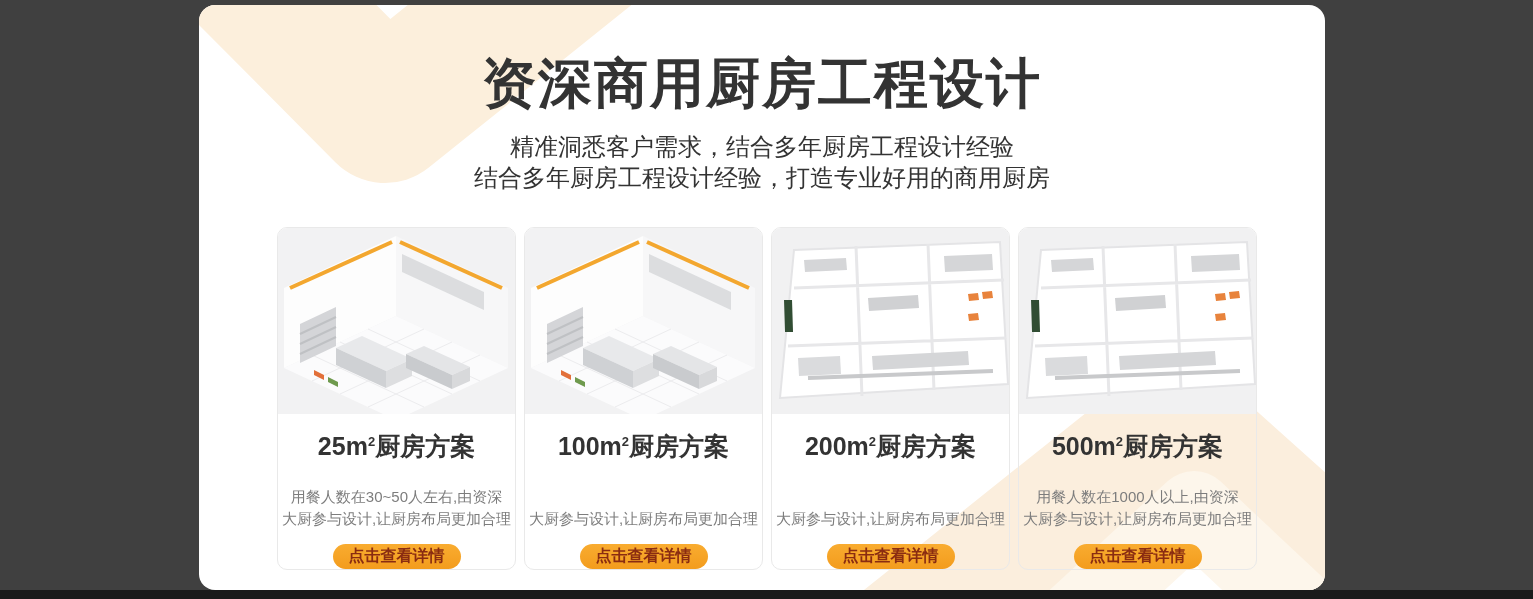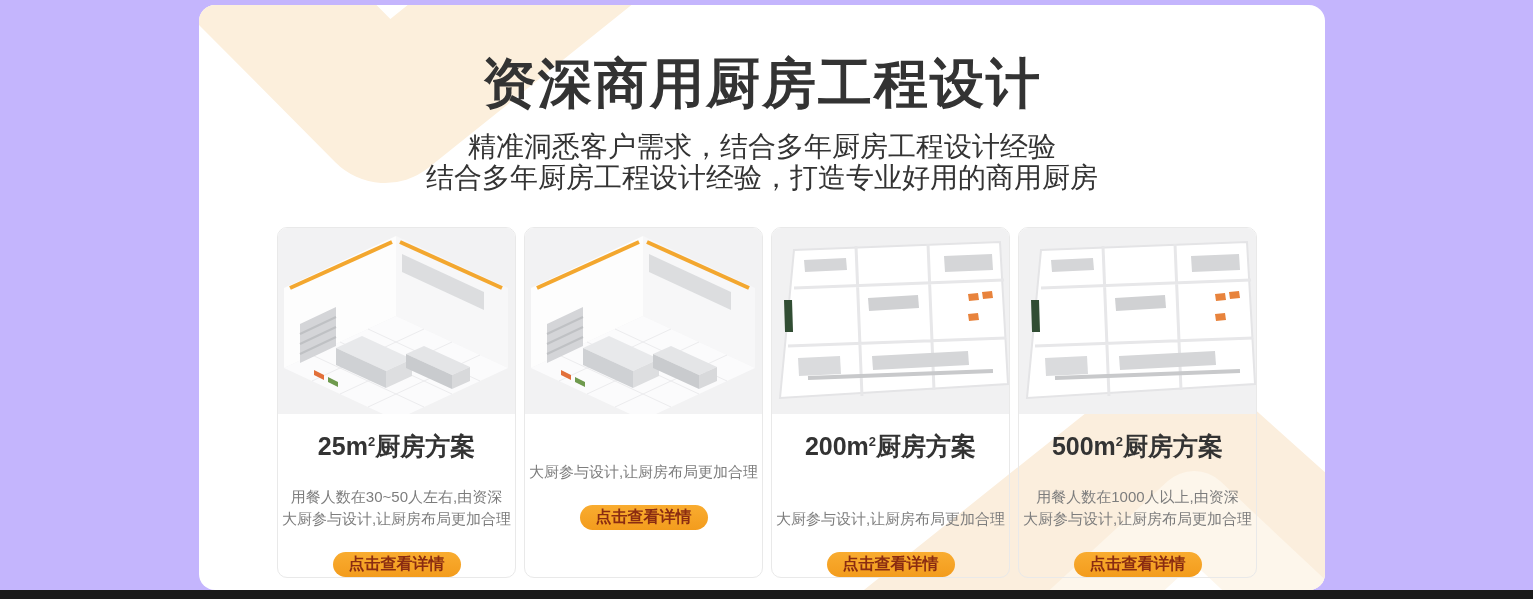--- a/index.html
+++ b/index.html
@@ -1,38 +1,38 @@
 <!DOCTYPE html>
 <html><head>
 <meta charset="utf-8">
 <style>
   * { margin:0; padding:0; box-sizing:border-box; }
   html,body { background:#262626; }
   body { font-family:"Liberation Sans","DejaVu Sans",sans-serif; }
 
   .stage{
     position:relative; width:1533px; height:599px;
-    background:#c4b5fd; overflow:hidden;
+    background:#404040; overflow:hidden;
   }
   .bottom-strip{
     position:absolute; left:0; right:0; bottom:0; height:9px;
     background:#1a1a1a;
   }
   .panel{
     position:absolute; left:199px; top:5px; width:1126px; height:585px;
     background:#ffffff; border-radius:16px; overflow:hidden;
   }
   .deco{ position:absolute; left:0; top:0; width:1126px; height:585px; pointer-events:none; }
 
   .header{ position:absolute; left:0; top:48px; width:100%; text-align:center; }
   .page-title{
     font-size:54px; font-weight:800; color:#333333; letter-spacing:2px;
     line-height:60px;
   }
-  .subtitle{ margin-top:18px; font-size:28px; color:#333333; line-height:31px; }
+  .subtitle{ margin-top:18px; font-size:24px; color:#333333; line-height:31px; }
 
   .cards{
     position:absolute; left:78px; top:222px; width:980px; height:338px;
     display:grid; grid-template-columns:repeat(4,1fr); grid-gap:8px;
   }
   .card{
     position:relative; border:1px solid #e9e9e9; border-radius:10px;
     background:transparent; display:flex; flex-direction:column; align-items:center;
   }
   .card-image{
@@ -41,21 +41,21 @@
   }
   .card-image svg{ display:block; width:100%; height:100%; }
   .card-title{
     margin-top:13px; font-size:25px; font-weight:bold; color:#333333; line-height:30px;
   }
   .card-title sup{ font-size:13px; font-weight:bold; }
   .card-desc{
     margin-top:25px; font-size:15px; color:#7d7d7d; text-align:center; line-height:22px;
   }
   .cta{
-    margin-top:22px; width:128px; height:25px; border:none; border-radius:17px;
+    margin-top:14px; width:128px; height:25px; border:none; border-radius:17px;
     background:linear-gradient(180deg,#f9ac30,#f39c1d);
     color:#8a2c11; font-weight:bold; font-size:16px; cursor:pointer;
     font-family:inherit; display:flex; align-items:center; justify-content:center;
   }
   .hidden-defs{ position:absolute; width:0; height:0; overflow:hidden; }
 </style>
 </head>
 <body>
 
 <svg class="hidden-defs" aria-hidden="true">
@@ -129,20 +129,21 @@
         <div class="card-desc"><span>用餐人数在30~50人左右,由资深</span><br><span>大厨参与设计,让厨房布局更加合理</span></div>
         <button class="cta">点击查看详情</button>
       </div>
 
       <div class="card">
         <div class="card-image">
           <svg viewBox="0 0 245 186" preserveAspectRatio="xMidYMid slice">
               <use href="#kit-a"></use>
             </svg>
         </div>
+        <div class="card-title"><span>100m</span><sup>2</sup><span>厨房方案</span></div>
         <div class="card-desc"><br><span>大厨参与设计,让厨房布局更加合理</span></div>
         <button class="cta">点击查看详情</button>
       </div>
 
       <div class="card">
         <div class="card-image">
           <svg viewBox="0 0 245 186" preserveAspectRatio="xMidYMid slice">
               <use href="#kit-b"></use>
             </svg>
         </div>

